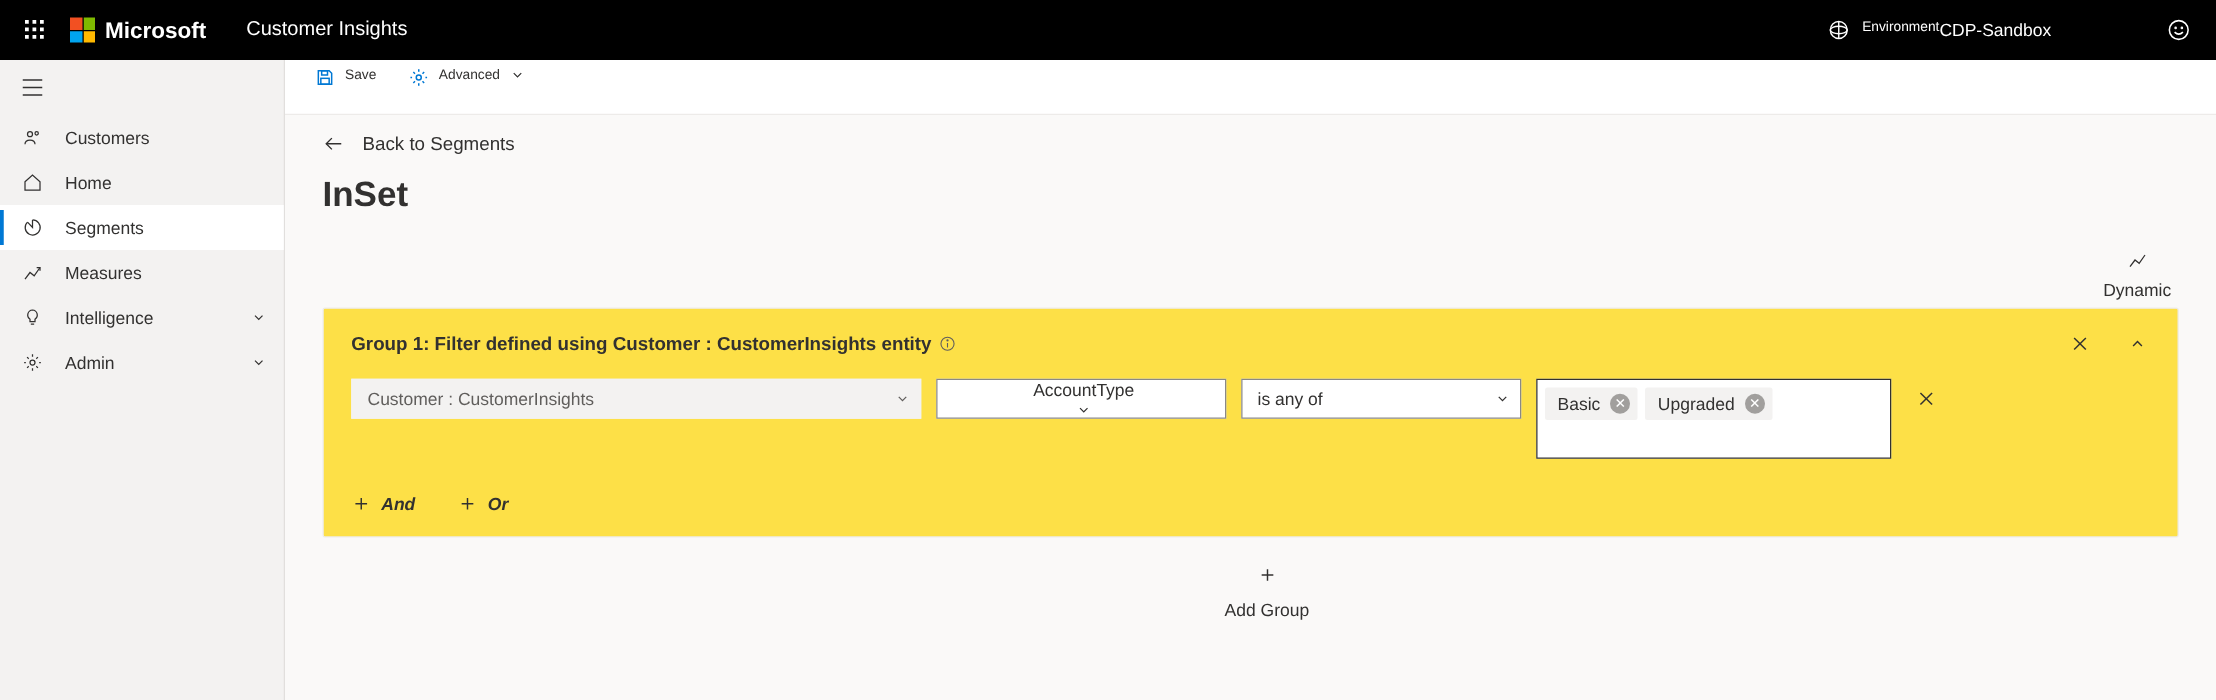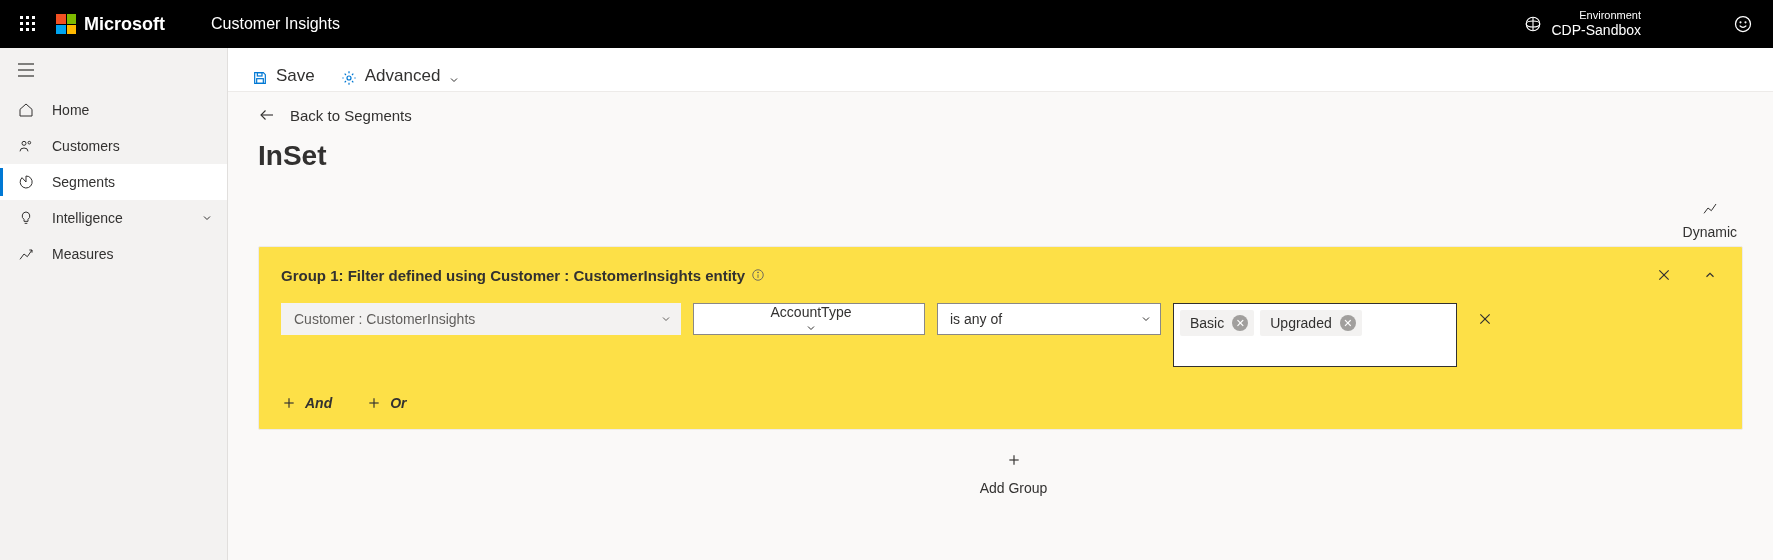--- a/index.html
+++ b/index.html
@@ -30,24 +30,24 @@
     }
     .waffle svg { width: 16px; height: 16px; }
     .mslogo { display: flex; align-items: center; gap: 8px; margin-left: 4px; }
     .mslogo-squares { width: 20px; height: 20px; display: grid; grid-template-columns: 1fr 1fr; grid-template-rows: 1fr 1fr; gap: 1px; }
     .sq { width: 100%; height: 100%; }
     .sq.r { background: #f25022; }
     .sq.g { background: #7fba00; }
     .sq.b { background: #00a4ef; }
     .sq.y { background: #ffb900; }
     .mslogo-text { font-size: 18px; font-weight: 600; color: #fff; }
-    .app-name { margin-left: 46px; font-size: 16px; color: #fff; }
+    .app-name { margin-left: 32px; font-size: 16px; color: #fff; }
     .header-spacer { flex: 1; }
     .env-block { display: flex; align-items: center; gap: 10px; margin-right: 84px; }
-    .env-text { display: flex; flex-direction: column; line-height: 1.2; text-align: right; }
+    .env-text { display: flex; flex-direction: row; line-height: 1.2; text-align: right; }
     .env-label { font-size: 11px; color: #fff; }
     .env-name { font-size: 14px; color: #fff; }
     .smiley { width: 36px; height: 36px; display: flex; align-items: center; justify-content: center; cursor: pointer; }
 
     
     .layout { display: flex; height: calc(100% - 48px); }
     .sidebar {
       width: 228px;
       background: #f3f2f1;
       border-right: 1px solid #e1dfdd;
@@ -90,24 +90,24 @@
     .cmdbar {
       height: 44px;
       background: #fff;
       border-bottom: 1px solid #edebe9;
       display: flex;
       align-items: center;
       padding-left: 18px;
       gap: 14px;
     }
     .cmd-btn {
-      display: flex; align-items: flex-end; gap: 8px;
+      display: flex; align-items: flex-start; gap: 8px;
       height: 32px; padding: 0 6px;
       cursor: pointer;
-      font-size: 17px;
+      font-size: 11px;
       color: #323130;
     }
     .cmd-btn .ico { color: #0078d4; width: 16px; height: 16px; display:flex; align-items:center; justify-content:center; }
 
     .content { padding: 14px 30px 0 30px; flex:1; overflow:auto; }
     .backlink {
       display: flex; align-items: center; gap: 14px;
       color: #323130; font-size: 15px;
       cursor: pointer;
       margin-bottom: 16px;
@@ -140,21 +140,21 @@
       font-size: 14px;
       cursor: pointer;
       justify-content: space-between;
     }
     .select-box-disabled {
       background: #f3f2f1;
       border: 1px solid #f3f2f1;
       color: #605e5c;
       cursor: default;
     }
-    .entity-select { width: 400px; }
+    .entity-select { width: 456px; }
     .attr-select { width: 232px; flex-direction: column; }
     .op-select { width: 224px; }
     .value-box {
       min-height: 64px;
       width: 284px;
       border: 1px solid #323130;
       background: #fff;
       padding: 6px;
       display: flex;
       flex-wrap: wrap;
@@ -251,66 +251,80 @@
       <svg width="16" height="14" viewBox="0 0 16 14" stroke="#323130" stroke-width="1.2">
           <line x1="0" y1="1" x2="16" y2="1"></line>
           <line x1="0" y1="7" x2="16" y2="7"></line>
           <line x1="0" y1="13" x2="16" y2="13"></line>
         </svg>
     </div>
 
     <div class="side-item">
       <span class="side-icon">
           <svg width="16" height="16" viewBox="0 0 24 24" fill="none" stroke="currentColor" stroke-width="1.5">
-            <path d="M3 11 L12 3 L21 11 V21 H3 Z"></path>
-          </svg>
-        </span>
-      <span>Home</span>
-    </div>
-    <div class="side-item">
-      <span class="side-icon">
-          <svg width="16" height="16" viewBox="0 0 24 24" fill="none" stroke="currentColor" stroke-width="1.5">
             <circle cx="9" cy="8" r="3"></circle>
             <path d="M3 20 q0-5 6-5 t6 5"></path>
             <circle cx="17" cy="7" r="2"></circle>
           </svg>
         </span>
       <span>Customers</span>
     </div>
+    <div class="side-item">
+      <span class="side-icon">
+          <svg width="16" height="16" viewBox="0 0 24 24" fill="none" stroke="currentColor" stroke-width="1.5">
+            <path d="M3 11 L12 3 L21 11 V21 H3 Z"></path>
+          </svg>
+        </span>
+      <span>Home</span>
+    </div>
     <div class="side-item active">
       <span class="side-icon">
           <svg width="16" height="16" viewBox="0 0 24 24" fill="none" stroke="currentColor" stroke-width="1.5">
             <path d="M12 3 a9 9 0 1 1 -6 2.5"></path>
             <path d="M12 3 v9 l-6-6.5"></path>
           </svg>
         </span>
       <span>Segments</span>
+    </div>
+    <div class="side-item">
+      <span class="side-icon">
+          <svg width="16" height="16" viewBox="0 0 24 24" fill="none" stroke="currentColor" stroke-width="1.5">
+            <path d="M3 20 L9 12 L14 16 L21 6"></path>
+            <path d="M17 6 h4 v4"></path>
+          </svg>
+        </span>
+      <span>Measures</span>
     </div>
     <div class="side-item">
       <span class="side-icon">
           <svg width="16" height="16" viewBox="0 0 24 24" fill="none" stroke="currentColor" stroke-width="1.5">
             <path d="M12 3 a6 6 0 0 1 3 11 v3 h-6 v-3 a6 6 0 0 1 3-11 z"></path>
             <line x1="10" y1="20" x2="14" y2="20"></line>
           </svg>
         </span>
       <span>Intelligence</span>
       <span class="chev">
           <svg width="12" height="12" viewBox="0 0 24 24" fill="none" stroke="currentColor" stroke-width="2">
             <path d="M6 9 l6 6 l6-6"></path>
           </svg>
         </span>
     </div>
     <div class="side-item">
       <span class="side-icon">
           <svg width="16" height="16" viewBox="0 0 24 24" fill="none" stroke="currentColor" stroke-width="1.5">
-            <path d="M3 20 L9 12 L14 16 L21 6"></path>
-            <path d="M17 6 h4 v4"></path>
-          </svg>
-        </span>
-      <span>Measures</span>
+            <circle cx="12" cy="12" r="3"></circle>
+            <path d="M12 2 v3 M12 19 v3 M4 12 h-2 M22 12 h-2 M5.5 5.5 l2 2 M16.5 16.5 l2 2 M5.5 18.5 l2-2 M16.5 7.5 l2-2"></path>
+          </svg>
+        </span>
+      <span>Admin</span>
+      <span class="chev">
+          <svg width="12" height="12" viewBox="0 0 24 24" fill="none" stroke="currentColor" stroke-width="2">
+            <path d="M6 9 l6 6 l6-6"></path>
+          </svg>
+        </span>
     </div>
   </div>
 
   <div class="main">
     <div class="cmdbar">
       <div class="cmd-btn">
         <span class="ico">
             <svg width="16" height="16" viewBox="0 0 24 24" fill="none" stroke="currentColor" stroke-width="1.8">
               <path d="M4 4 h13 l3 3 v13 h-16 z"></path>
               <rect x="8" y="4" width="7" height="5"></rect>

